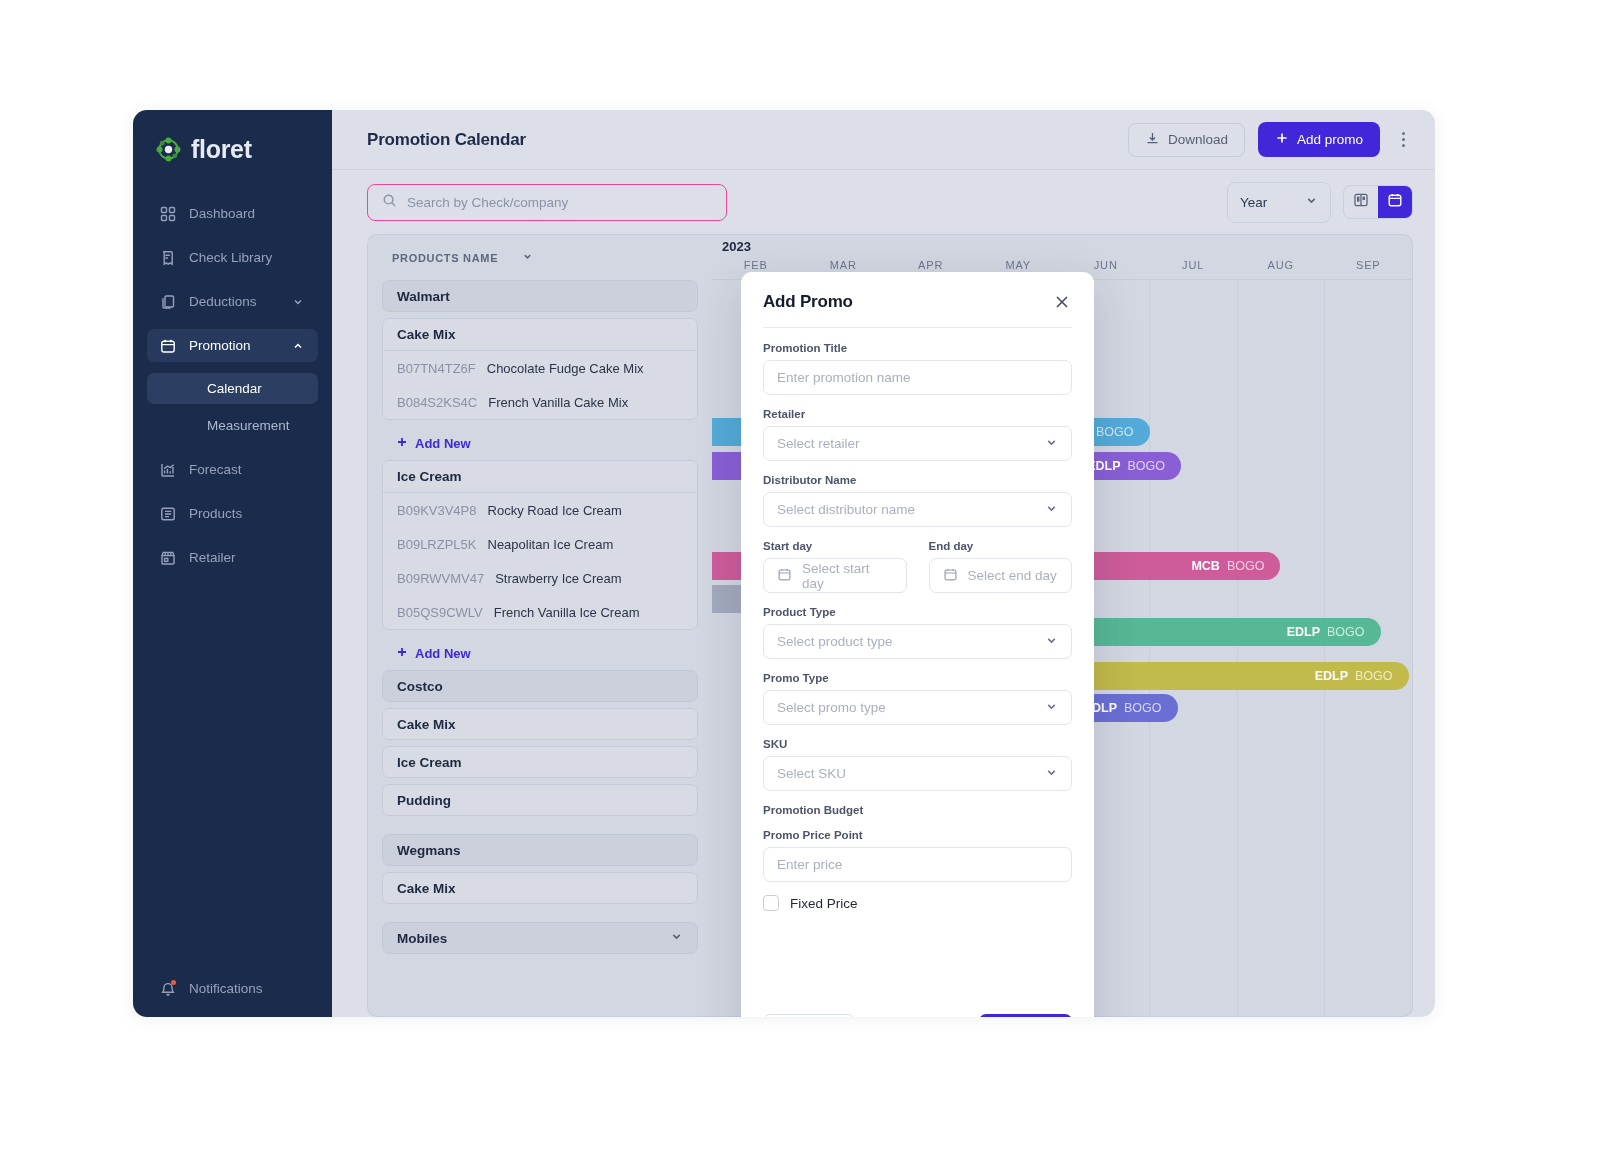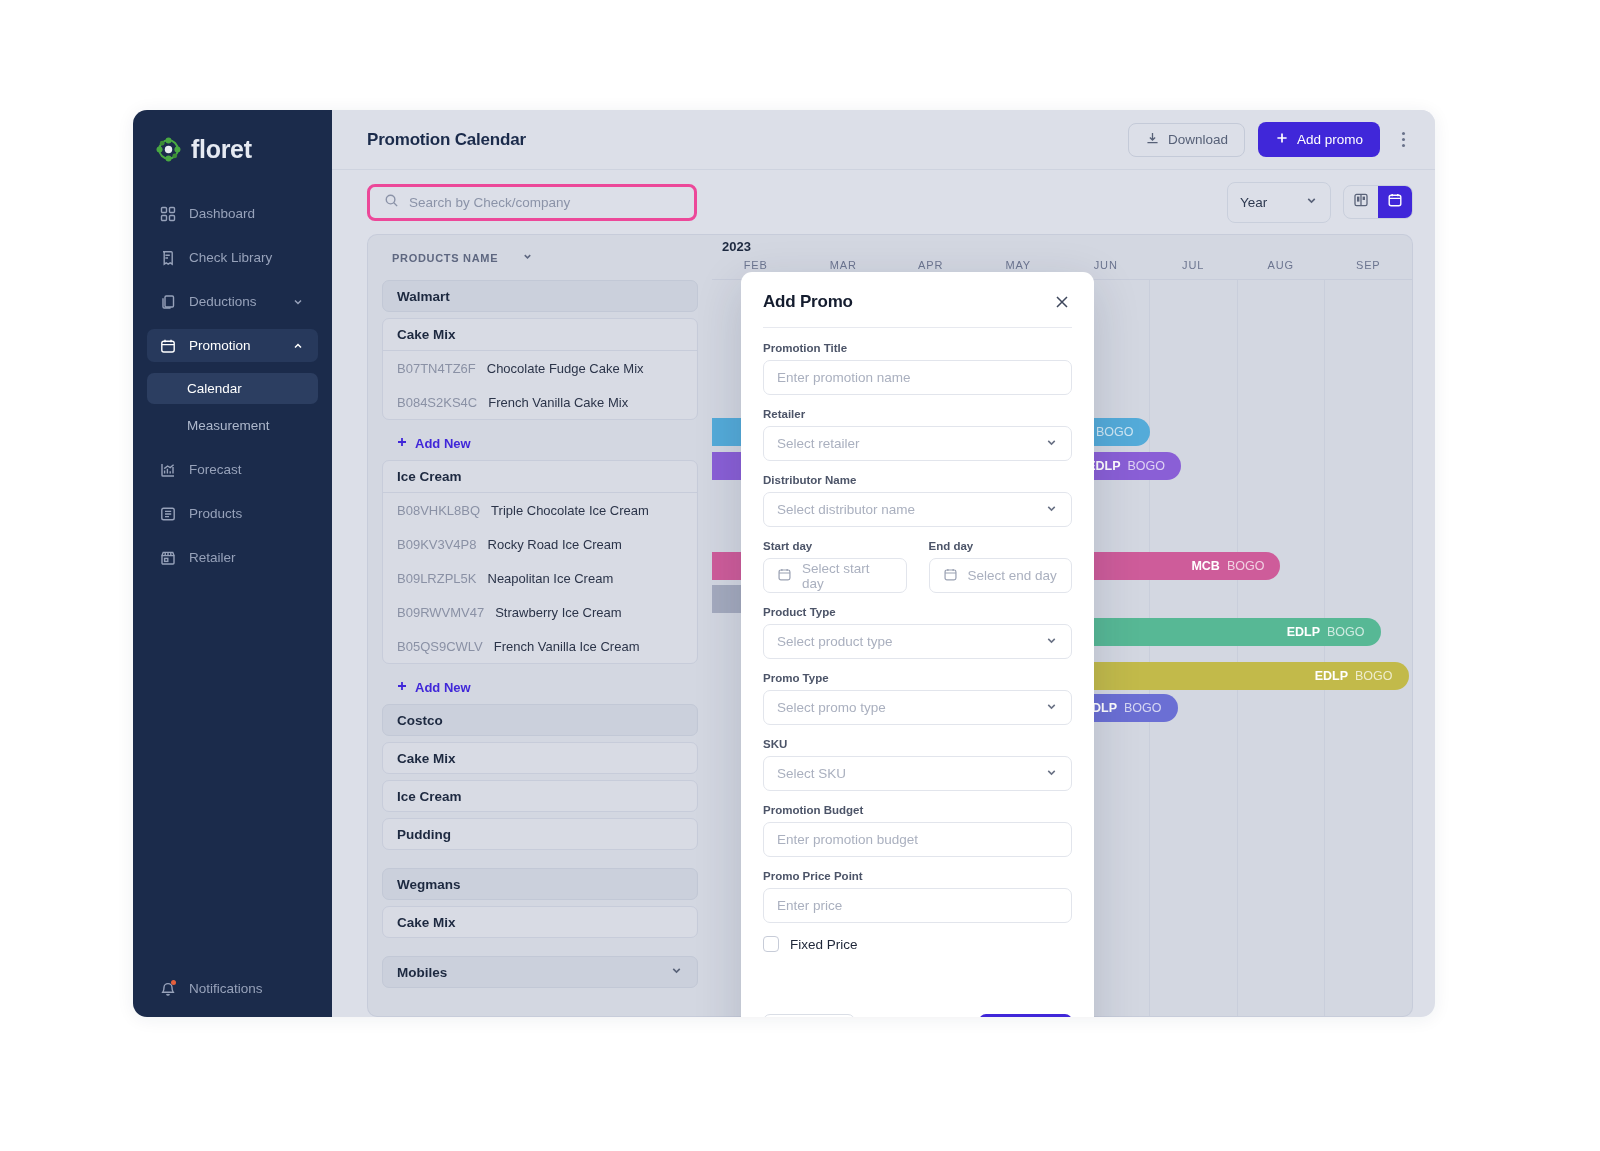--- a/index.html
+++ b/index.html
@@ -37,21 +37,21 @@
   .nav-item {
     display: flex; align-items: center; gap: 13px;
     height: 33px; padding: 0 12px; margin-bottom: 11px;
     border-radius: 7px; cursor: pointer;
     color: #97A2BA; font-size: 13.5px;
   }
   .nav-item .chev { margin-left: auto; }
   .nav-item.active { background: #27395C; color: #fff; }
   .nav-sub {
     display: flex; align-items: center;
-    height: 31px; padding-left: 40px; margin-bottom: 6px;
+    height: 31px; padding-left: 60px; margin-bottom: 6px;
     border-radius: 7px; cursor: pointer;
     color: #AEB8CC; font-size: 13.5px;
   }
   .nav-sub.active { background: #2C3E61; color: #FFFFFF; }
   .nav-icon { width: 17px; height: 17px; display: inline-flex; align-items: center; justify-content: center; flex: 0 0 17px; }
   .nav-icon svg { display: block; }
   .notif {
     position: absolute; bottom: 12px; left: 14px; right: 14px;
     display: flex; align-items: center; gap: 13px;
     height: 33px; padding: 0 12px; border-radius: 7px;
@@ -83,22 +83,22 @@
     height: 35px; padding: 0 17px;
     border: none; border-radius: 8px;
     background: #4027D9; color: #fff; font-size: 13.5px; font-weight: 500; cursor: pointer;
   }
   .kebab { width: 20px; height: 30px; display: flex; flex-direction: column; align-items: center; justify-content: center; gap: 3px; cursor: pointer; }
   .kebab i { width: 3px; height: 3px; border-radius: 50%; background: #69728A; display: block; }
 
   .toolbar { height: 64px; flex: 0 0 64px; display: flex; align-items: center; padding: 0 22px 0 35px; }
   .search-box {
     display: flex; align-items: center; gap: 10px;
-    width: 330px; height: 37px;
-    border: 3px solid #ec4899; border-radius: 8px;
+    width: 360px; height: 37px;
+    border: 1px solid #ec4899; border-radius: 8px;
     padding: 0 14px; color: #8B93A8; font-size: 13.5px;
     background: transparent; cursor: text;
   }
   .toolbar-right { margin-left: auto; display: flex; align-items: center; gap: 12px; }
   .year-select {
     display: flex; align-items: center; gap: 10px;
     width: 104px; height: 41px;
     border: 1px solid #C9CFDC; border-radius: 8px;
     padding: 0 12px; color: #2E3950; font-size: 13.5px; background: transparent; cursor: pointer;
   }
@@ -429,24 +429,20 @@
               <span>
                 <svg width="12" height="12" viewBox="0 0 12 12" fill="none" stroke="#4027D9" stroke-width="1.8">
                     <path d="M6 2v8M2 6h8"></path>
                   </svg>
               </span>
               <span>Add New</span>
             </div>
 
             <div class="cat-card">
               <div class="cat-title">Ice Cream</div>
-              <div class="sku-row">
-                <span class="sku-id">B08VHKL8BQ</span>
-                <span class="sku-name">Triple Chocolate Ice Cream</span>
-              </div>
               <div class="sku-row">
                 <span class="sku-id">B09KV3V4P8</span>
                 <span class="sku-name">Rocky Road Ice Cream</span>
               </div>
               <div class="sku-row">
                 <span class="sku-id">B09LRZPL5K</span>
                 <span class="sku-name">Neapolitan Ice Cream</span>
               </div>
               <div class="sku-row">
                 <span class="sku-id">B09RWVMV47</span>
@@ -688,23 +684,20 @@
               <span class="chev">
                 <svg width="13" height="13" viewBox="0 0 12 12" fill="none" stroke="#6A7285" stroke-width="1.4">
                     <path d="M3 4.5L6 7.5L9 4.5"></path>
                   </svg>
               </span>
             </div>
           </div>
 
           <div class="field">
             <div class="field-label">Promotion Budget</div>
-            <div class="ctl">
-              <span>Enter promotion budget</span>
-            </div>
           </div>
 
           <div class="field">
             <div class="field-label">Promo Price Point</div>
             <div class="ctl">
               <span>Enter price</span>
             </div>
           </div>
 
           <div class="checkrow">

